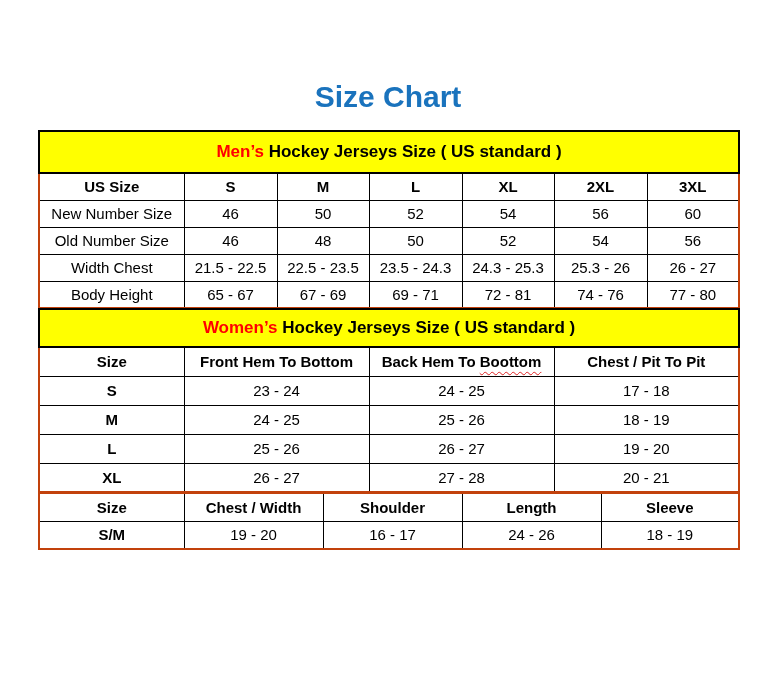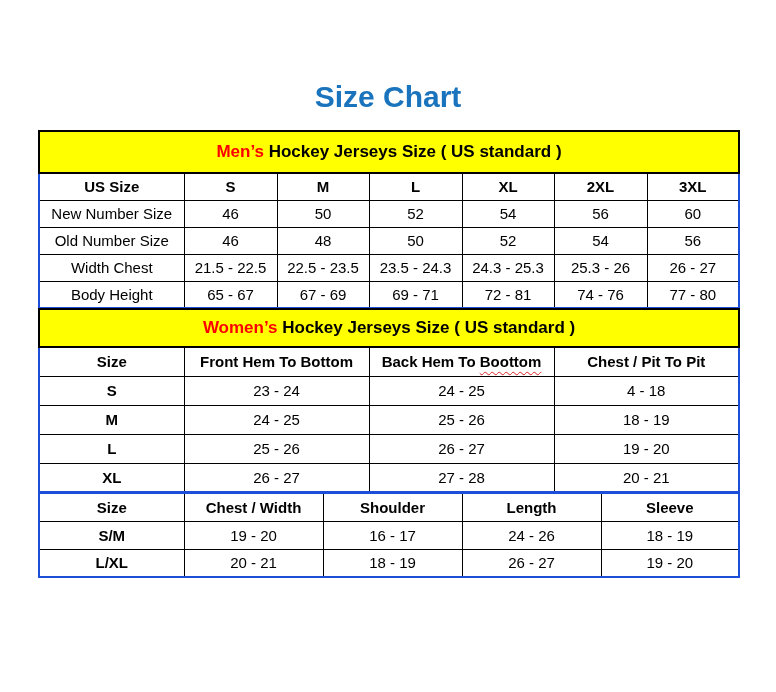--- a/index.html
+++ b/index.html
@@ -28,21 +28,21 @@
     font-family: "Liberation Sans", sans-serif;
   }
   .chart-wrap {
     width: 700px;
     margin: 16px auto 0 auto;
   }
   table.size-table {
     border-collapse: collapse;
     table-layout: fixed;
     width: 700px;
-    border: 2px solid #1d4ed8;
+    border: 2px solid #c2410c;
   }
   table.size-table + table.size-table { margin-top: -1px; }
   .size-table th, .size-table td {
     border: 1px solid #000;
     text-align: center;
     vertical-align: middle;
     padding: 0 2px;
     font-size: 15px;
     overflow: hidden;
     white-space: nowrap;
@@ -169,21 +169,21 @@
             <span class="squiggle">Boottom</span>
           </th>
           <th>Chest / Pit To Pit</th>
         </tr>
       </thead>
       <tbody>
         <tr>
           <td class="rowlabel-bold">S</td>
           <td>23 - 24</td>
           <td>24 - 25</td>
-          <td>4 - 18</td>
+          <td>17 - 18</td>
         </tr>
         <tr>
           <td class="rowlabel-bold">M</td>
           <td>24 - 25</td>
           <td>25 - 26</td>
           <td>18 - 19</td>
         </tr>
         <tr>
           <td class="rowlabel-bold">L</td>
           <td>25 - 26</td>
@@ -217,24 +217,17 @@
         </tr>
       </thead>
       <tbody>
         <tr>
           <td class="rowlabel-bold">S/M</td>
           <td>19 - 20</td>
           <td>16 - 17</td>
           <td>24 - 26</td>
           <td>18 - 19</td>
         </tr>
-        <tr>
-          <td class="rowlabel-bold">L/XL</td>
-          <td>20 - 21</td>
-          <td>18 - 19</td>
-          <td>26 - 27</td>
-          <td>19 - 20</td>
-        </tr>
       </tbody>
     </table>
 
   </div>
 </div>
 
 </body></html>

